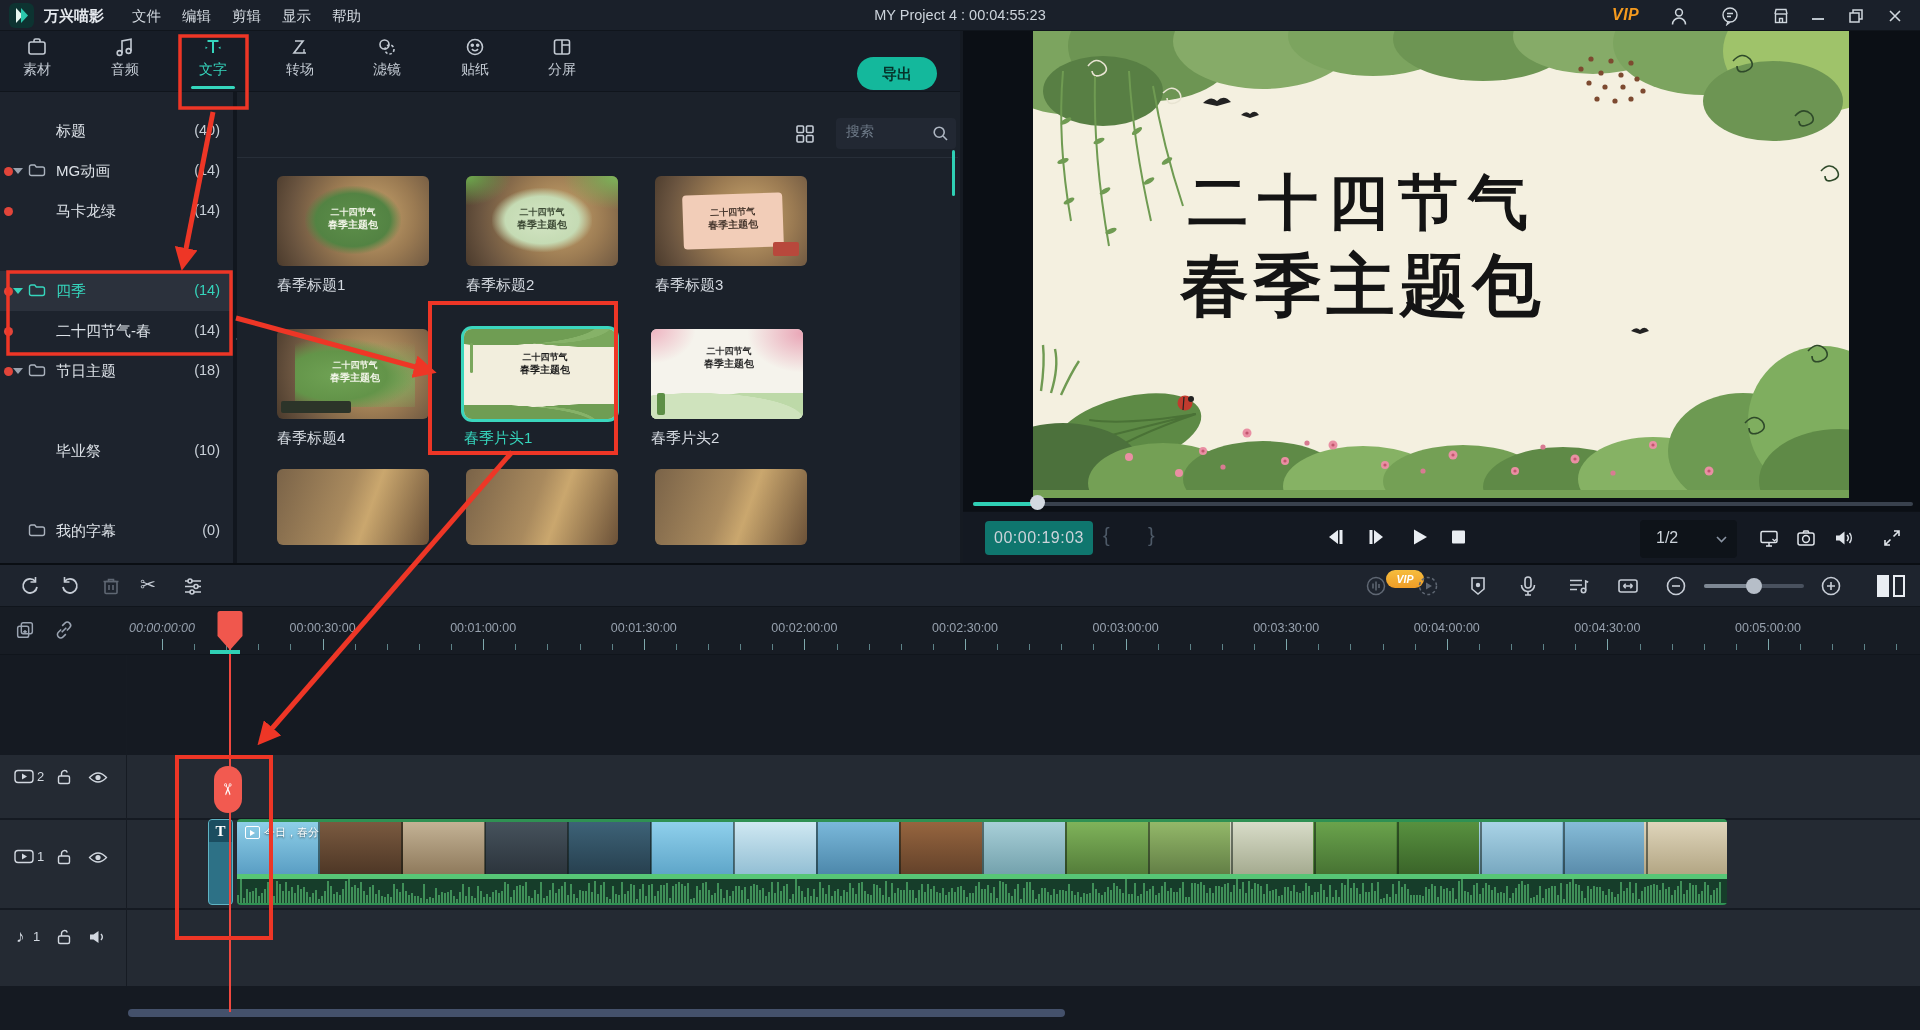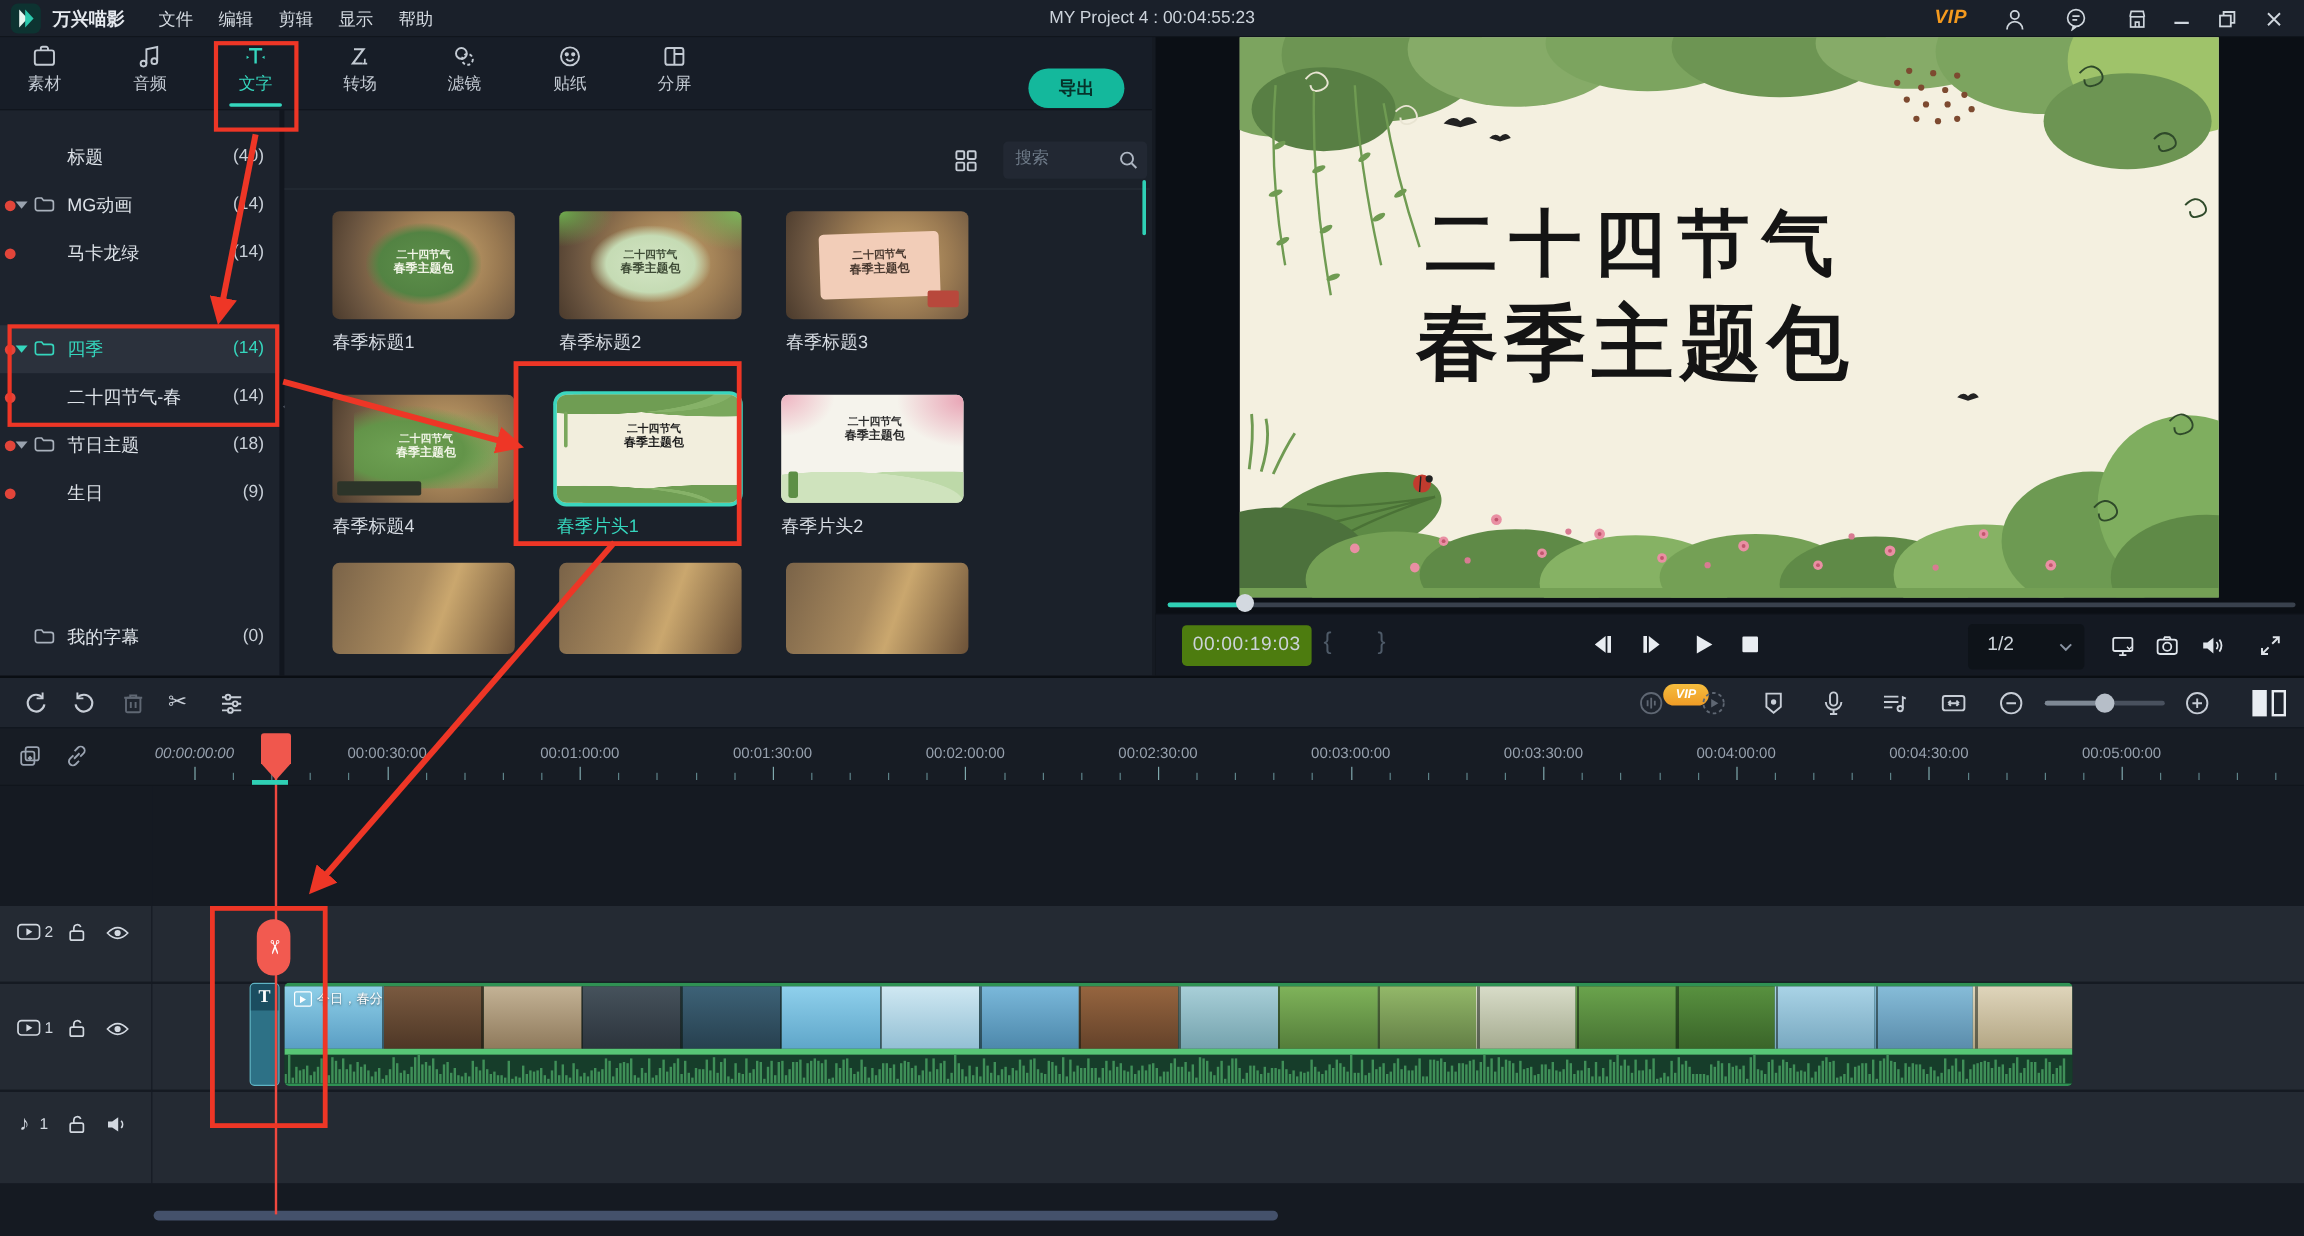--- a/index.html
+++ b/index.html
@@ -55,21 +55,21 @@
 .tlab { position:absolute; width:160px; height:20px; font-size:15px; color:#d6dbe2; }
 .tlab.sel { color:#35d6bd; }
 .blob { position:absolute; text-align:center; font-weight:bold; line-height:1.35; }
 .blob .l1 { font-size:9px; display:block; }
 .blob .l2 { font-size:10px; display:block; }
 .r3 { background:linear-gradient(110deg,#7a6348,#a98a5e 45%,#caa76e 60%,#6b5138); filter:blur(.4px); }
 
 
 #preview { position:absolute; left:963px; top:31px; width:957px; height:532px; background:#0b0f15; }
 #pv-controls { position:absolute; left:0; top:480px; width:957px; height:52px; background:#141922; border-top:1px solid #0d1117; }
-#timecode { position:absolute; left:22px; top:9px; width:108px; height:34px; background:#4d7c0f; border-radius:4px; color:#ccd3da; font-size:16px; text-align:center; line-height:34px; letter-spacing:.5px; }
+#timecode { position:absolute; left:22px; top:9px; width:108px; height:34px; background:#0f766e; border-radius:4px; color:#ccd3da; font-size:16px; text-align:center; line-height:34px; letter-spacing:.5px; }
 .brace { position:absolute; top:12px; font-size:20px; color:#4e5a68; }
 .trans { position:absolute; top:14px; width:22px; height:22px; color:#e9edf2; }
 #res-dd { position:absolute; left:677px; top:8px; width:97px; height:38px; background:#0e1319; border-radius:4px; }
 #res-dd .val { position:absolute; left:16px; top:9px; font-size:16px; color:#ccd3da; }
 .pv-ic { position:absolute; top:15px; width:22px; height:22px; color:#dfe4ea; }
 
 
 #tl-toolbar { position:absolute; left:0; top:563px; width:1920px; height:44px; background:#1e242e; border-top:2px solid #0a0e13; border-bottom:1px solid #10151c; }
 .tt-ic { position:absolute; top:9px; width:24px; height:24px; color:#c7cdd6; }
 .tt-ic.dim { color:#5f6773; }
@@ -281,24 +281,23 @@
     </div>
   <div class="srow" style="top:259px">
     <span class="sdot"></span>
       <span class="sexp down"></span>
     <svg class="sfold" width="18" height="14">
         <use href="#ic-folder"></use>
       </svg>
     <span class="slabel">节日主题</span>
       <span class="scount">(18)</span>
     </div>
-  <div class="srow" style="top:299px">
-    <span class="sdot"></span>
-    <span class="slabel">生日</span>
-      <span class="scount">(9)</span>
+  <div class="srow" style="top:339px">
+    <span class="slabel">毕业祭</span>
+      <span class="scount">(10)</span>
     </div>
   <div class="srow" style="top:419px">
     <svg class="sfold" width="18" height="14">
         <use href="#ic-folder"></use>
       </svg>
     <span class="slabel">我的字幕</span>
       <span class="scount">(0)</span>
     </div>
 </div>
 <div id="grid-divider"></div>

